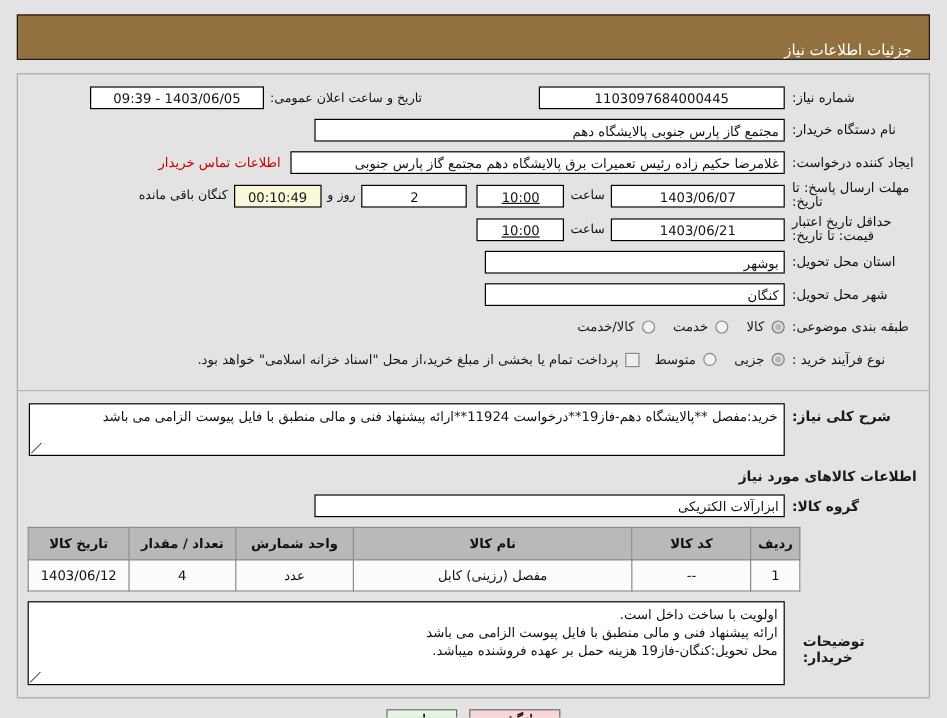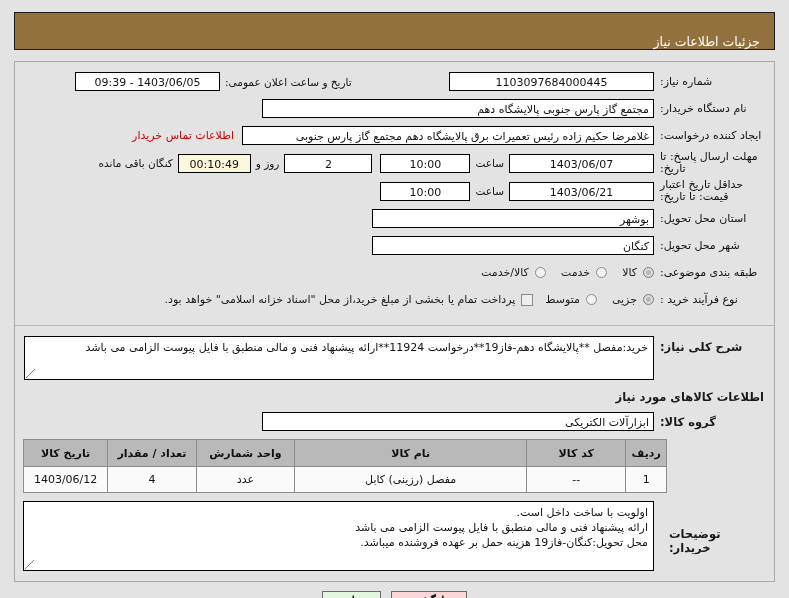--- a/index.html
+++ b/index.html
@@ -68,24 +68,24 @@
     box-sizing:border-box;
     text-align:center;
     color:#111;
     overflow:hidden;white-space:nowrap;
   }
   .fld.rightal{text-align:right;}
   .w-req{width:205px;}
   .w-org{width:392px;}
   .w-creator{width:412px;}
   .w-date{width:145px;}
-  .w-time{width:90px;}
+  .w-time{width:73px;text-decoration:underline;}
   .w-days{width:88px;}
   .w-count{width:73px;background:#fbf7db;}
-  .w-prov{width:282px;}
+  .w-prov{width:250px;}
   .gap{width:8px;}
   .minitxt{font-size:10.5px;color:#111;padding:0 5px;white-space:nowrap;}
   .link{
     color:#cc0000;font-size:11px;
     text-decoration:none;
     padding:0 8px;white-space:nowrap;cursor:pointer;
   }
 
   
   .radio-group{display:flex;align-items:center;gap:3px;}

